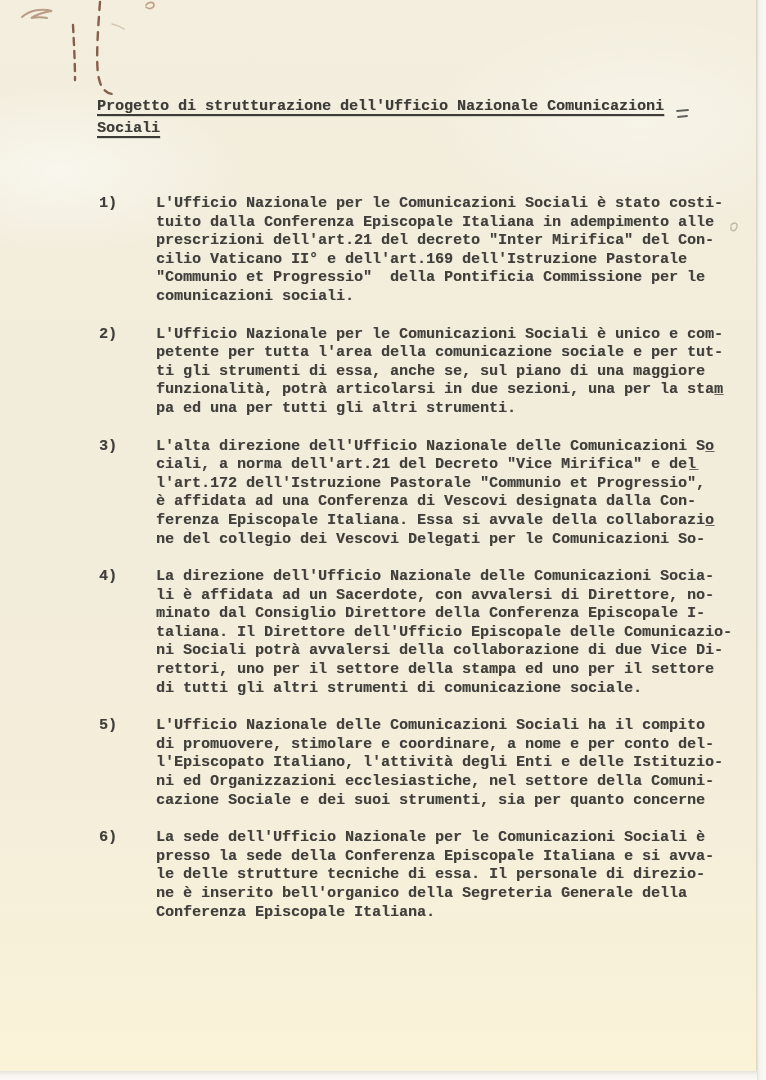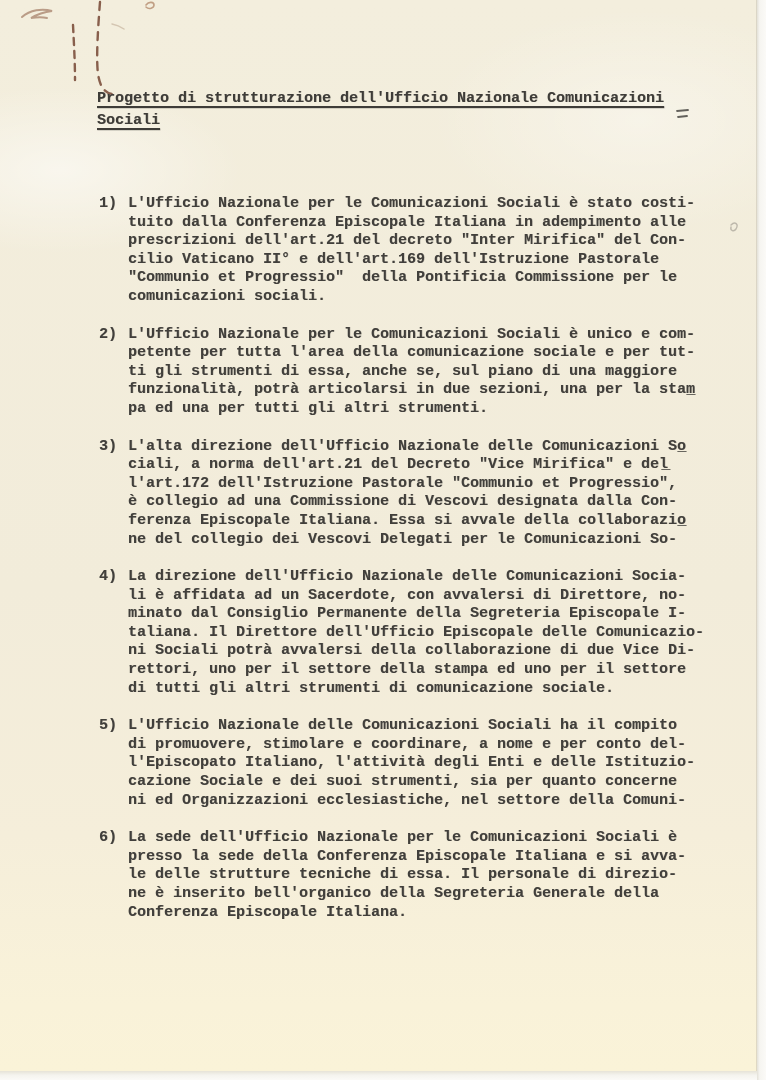--- a/index.html
+++ b/index.html
@@ -26,40 +26,40 @@
     position:absolute; left:757px; top:0; width:9px; height:1080px;
     background:linear-gradient(90deg,#e3e1d8 0,#f6f5f1 30%,#fbfaf7 100%);
   }
   .edge-bottom {
     position:absolute; left:0; top:1071px; width:757px; height:9px;
     background:linear-gradient(180deg,#e6e3d7 0,#f4f3ee 45%,#fbfaf7 100%);
   }
 
   
   .doc-title {
-    position:absolute; left:97px; top:88px; width:620px;
+    position:absolute; left:97px; top:96px; width:620px;
     font-size:15px; font-weight:700; color:#3e3c38;
     line-height:22px; letter-spacing:0;
     text-shadow:0.4px 0.4px 0.5px rgba(62,60,56,0.45);
   }
   .title-line {
     display:block; width:max-content;
     text-decoration:underline;
     text-decoration-thickness:1.5px;
     text-underline-offset:3.5px;
   }
   .para-list {
     position:absolute; left:99px; top:195px; width:640px;
     font-size:15px; font-weight:700; color:#413f3b;
     line-height:18.6px;
     text-shadow:0.4px 0.4px 0.5px rgba(65,63,59,0.4);
   }
   .para { display:flex; margin-bottom:19px; }
   .para-num { flex:0 0 29px; white-space:pre; }
-  .para-body { flex:1; }
+  .para-body { flex:1;margin-left:28px; }
   .line { white-space:pre; }
 
   
   .pen-marks { position:absolute; left:0; top:0; pointer-events:none; }
   .margin-artifacts { position:absolute; left:0; top:0; pointer-events:none; }
 </style>
 </head>
 <body>
 
 <div class="scan">
@@ -99,45 +99,45 @@
             <div class="line">funzionalità, potrà articolarsi in due sezioni, una per la stam̲</div>
             <div class="line">pa ed una per tutti gli altri strumenti.</div>
           </div>
         </div>
         <div class="para">
           <span class="para-num">3) </span>
           <div class="para-body">
             <div class="line">L'alta direzione dell'Ufficio Nazionale delle Comunicazioni So̲</div>
             <div class="line">ciali, a norma dell'art.21 del Decreto "Vice Mirifica" e del̲</div>
             <div class="line">l'art.172 dell'Istruzione Pastorale "Communio et Progressio",</div>
-            <div class="line">è collegio ad una Commissione di Vescovi designata dalla Con-</div>
+            <div class="line">è affidata ad una Conferenza di Vescovi designata dalla Con-</div>
             <div class="line">ferenza Episcopale Italiana. Essa si avvale della collaborazio̲</div>
             <div class="line">ne del collegio dei Vescovi Delegati per le Comunicazioni So-</div>
           </div>
         </div>
         <div class="para">
           <span class="para-num">4) </span>
           <div class="para-body">
             <div class="line">La direzione dell'Ufficio Nazionale delle Comunicazioni Socia-</div>
             <div class="line">li è affidata ad un Sacerdote, con avvalersi di Direttore, no-</div>
-            <div class="line">minato dal Consiglio Permanente della Segreteria Episcopale I-</div>
+            <div class="line">minato dal Consiglio Direttore della Conferenza Episcopale I-</div>
             <div class="line">taliana. Il Direttore dell'Ufficio Episcopale delle Comunicazio-</div>
             <div class="line">ni Sociali potrà avvalersi della collaborazione di due Vice Di-</div>
             <div class="line">rettori, uno per il settore della stampa ed uno per il settore</div>
             <div class="line">di tutti gli altri strumenti di comunicazione sociale.</div>
           </div>
         </div>
         <div class="para">
           <span class="para-num">5) </span>
           <div class="para-body">
             <div class="line">L'Ufficio Nazionale delle Comunicazioni Sociali ha il compito</div>
             <div class="line">di promuovere, stimolare e coordinare, a nome e per conto del-</div>
             <div class="line">l'Episcopato Italiano, l'attività degli Enti e delle Istituzio-</div>
+            <div class="line">ni ed Organizzazioni ecclesiastiche, nel settore della Comuni-</div>
             <div class="line">cazione Sociale e dei suoi strumenti, sia per quanto concerne</div>
-            <div class="line">ni ed Organizzazioni ecclesiastiche, nel settore della Comuni-</div>
           </div>
         </div>
         <div class="para">
           <span class="para-num">6) </span>
           <div class="para-body">
             <div class="line">La sede dell'Ufficio Nazionale per le Comunicazioni Sociali è</div>
             <div class="line">presso la sede della Conferenza Episcopale Italiana e si avva-</div>
             <div class="line">le delle strutture tecniche di essa. Il personale di direzio-</div>
             <div class="line">ne è inserito bell'organico della Segreteria Generale della</div>
             <div class="line">Conferenza Episcopale Italiana.</div>

